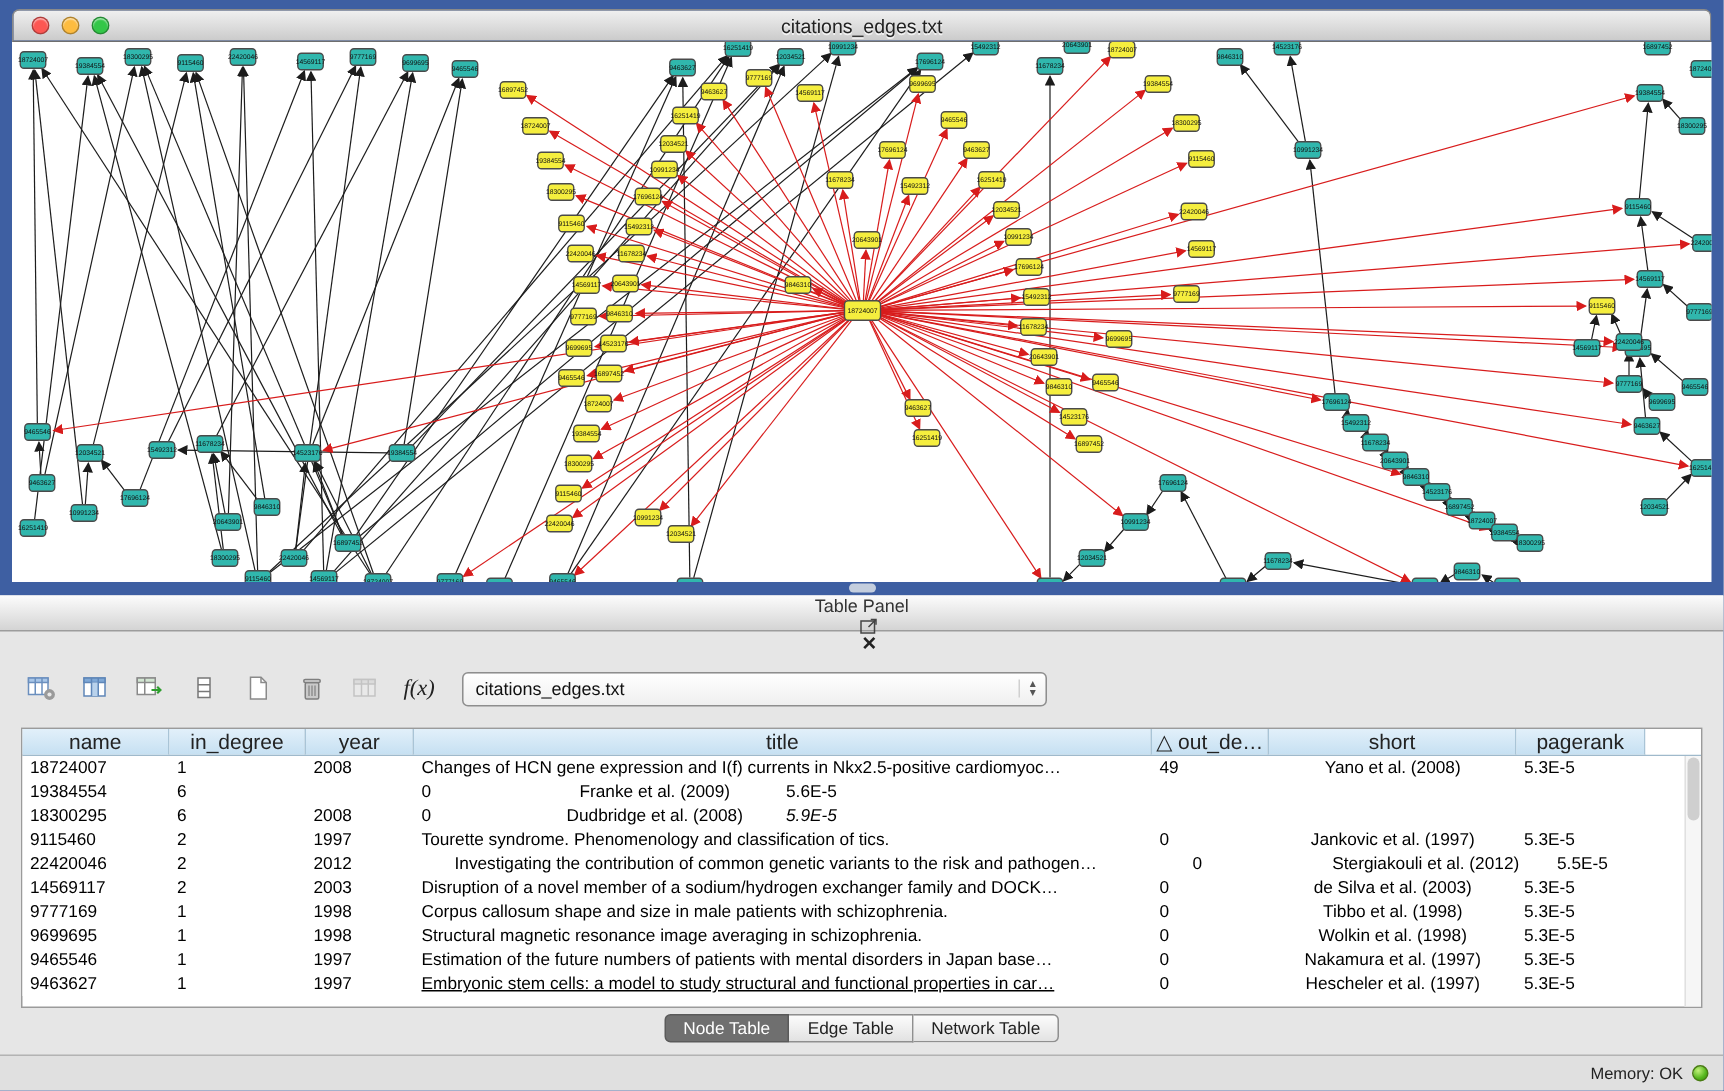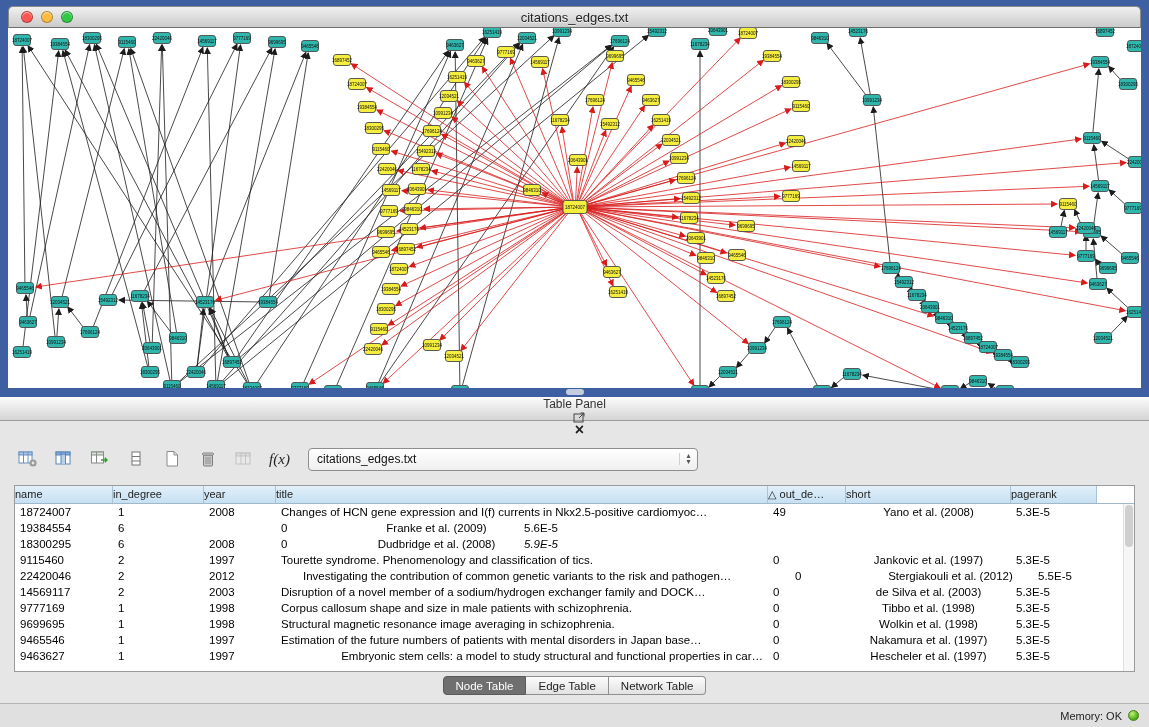--- a/index.html
+++ b/index.html
@@ -35,22 +35,22 @@
   .fx-label { font-family:"Liberation Serif", serif; font-style:italic; font-size:15px; color:#222; }
   .combo { width:390px; height:23px; border:1px solid #8e8e8e; border-radius:4px;
     background:linear-gradient(#ffffff,#efefef); display:flex; align-items:center; margin-left:6px; }
   .combo .combo-text { flex:1; font-size:12px; color:#111; padding-left:8px; }
   .combo .combo-arrows { width:18px; display:flex; flex-direction:column; align-items:center;
     line-height:6px; font-size:8px; color:#555; border-left:1px solid #d0d0d0; }
 
   .table-wrap { position:absolute; left:14px; top:88px; width:1121px; height:187px; background:#ffffff;
     border:1px solid #9b9b9b; }
   .thead { display:flex; height:18px; border-bottom:1px solid #9fb9cb; }
-  .th { background:linear-gradient(#e2f0fa,#c6e0f2); border-right:1px solid #a9c4d6; font-size:11px;
-    color:#222; text-align:left; line-height:17px; overflow:hidden; white-space:nowrap; flex-shrink:0; }
+  .th { background:linear-gradient(#e2f0fa,#c6e0f2); border-right:1px solid #a9c4d6; font-size:14px;
+    color:#222; text-align:center; line-height:17px; overflow:hidden; white-space:nowrap; flex-shrink:0; }
   .th-filler { flex:1; background:#ffffff; border-right:none; }
   .tbody { position:relative; }
   .tr { display:flex; height:16px; background:#ffffff; }
   .td { font-size:11.5px; color:#000; line-height:16px; overflow:hidden; white-space:nowrap; flex-shrink:0;
     padding:0 5px; }
   .vscroll { position:absolute; right:0; top:18px; bottom:0; width:11px; background:#f6f6f6; border-left:1px solid #e0e0e0; }
   .vscroll .thumb { position:absolute; top:1px; left:1px; width:8px; height:42px; background:#cfcfcf; border-radius:4px; }
 
   .tabs-row { position:absolute; left:0; top:279px; width:100%; display:flex; justify-content:center; }
   .tab { padding:0 12px; font-size:11.5px; height:19px; line-height:18px; color:#222;
@@ -985,21 +985,21 @@
           <div class="td" style="width: 72px; text-align: left;">1997</div>
           <div class="td" style="width: 492px; text-align: left;">Estimation of the future numbers of patients with mental disorders in Japan base…</div>
           <div class="td" style="width: 78px; text-align: left;">0</div>
           <div class="td" style="width: 165px; text-align: center;">Nakamura et al. (1997)</div>
           <div class="td" style="width: 86px; text-align: left;">5.3E-5</div>
         </div>
         <div class="tr">
           <div class="td" style="width: 98px; text-align: left;">9463627</div>
           <div class="td" style="width: 91px; text-align: left;">1</div>
           <div class="td" style="width: 72px; text-align: left;">1997</div>
-          <div class="td" style="width: 492px; text-align: right;">Embryonic stem cells: a model to study structural and functional properties in car…</div>
+          <div class="td" style="width: 492px; text-align: left; text-decoration: underline;">Embryonic stem cells: a model to study structural and functional properties in car…</div>
           <div class="td" style="width: 78px; text-align: left;">0</div>
           <div class="td" style="width: 165px; text-align: center;">Hescheler et al. (1997)</div>
           <div class="td" style="width: 86px; text-align: left;">5.3E-5</div>
         </div>
       </div>
     <div class="vscroll">
         <div class="thumb"></div>
       </div>
   </div>
 

